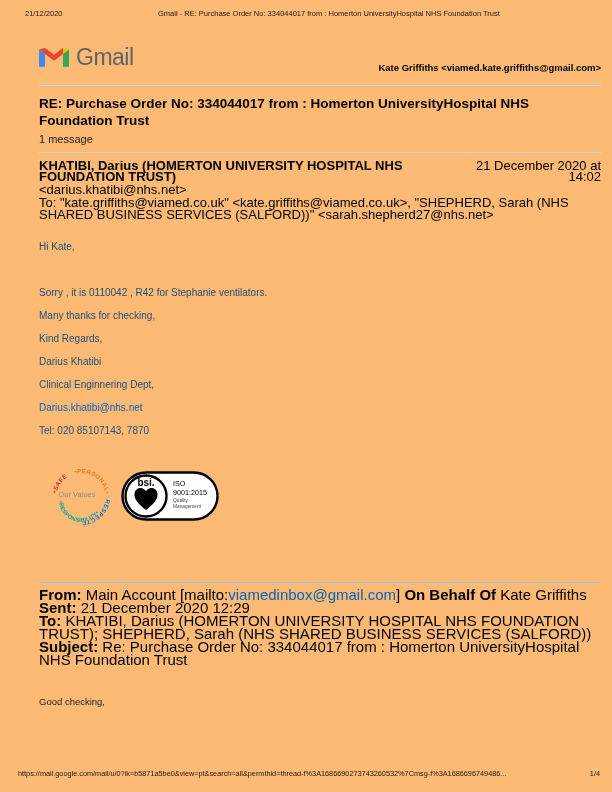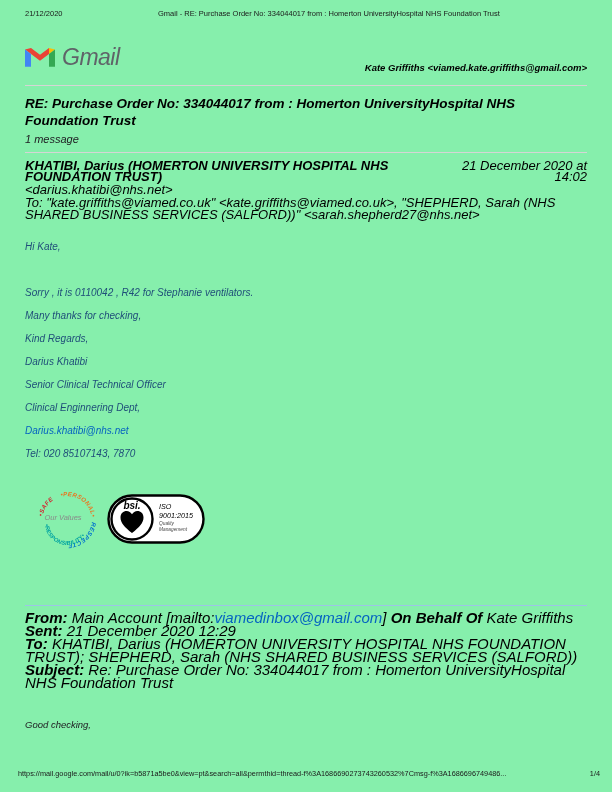--- a/index.html
+++ b/index.html
@@ -1,29 +1,29 @@
 <!DOCTYPE html>
 <html><head>
 <meta charset="utf-8">
 <style>
   * { margin:0; padding:0; box-sizing:border-box; }
   html,body { background:#ffffff; }
   .page {
     position:relative; width:612px; height:792px; margin:0 auto;
-    background:#86efac; font-family:"Liberation Sans", sans-serif; color:#000;
+    background:#fdba74; font-family:"Liberation Sans", sans-serif; color:#000;
     overflow:hidden;
   }
   
   .print-header { position:absolute; top:9px; left:0; right:0; font-size:7.5px; color:#1a1a1a; }
   .ph-date { position:absolute; left:25px; top:0; }
   .ph-title { position:absolute; left:158px; top:0; }
   .print-footer { position:absolute; top:769px; left:18px; right:12px; font-size:7.3px; color:#1a1a1a; display:flex; justify-content:space-between;gap:41px; }
   .pf-url { max-width:555px; white-space:nowrap; overflow:hidden; }
 
-  .content { position:absolute; left:25px; top:44px; width:562px;font-style:italic; }
+  .content { position:absolute; left:39px; top:44px; width:562px; }
 
   
   .brand-row { display:flex; justify-content:space-between; align-items:flex-start; height:32px; }
   .brand-left { display:flex; align-items:center; gap:7px; }
   .gmail-word { font-size:23px; color:#5f6368; letter-spacing:-0.5px; }
   .account { font-size:9.5px; font-weight:bold; margin-top:18px; }
 
   .hr { border:none; border-top:1px solid #d5d5d5; margin-top:9px; }
 
   .subject { margin-top:9px; font-size:13.5px; font-weight:bold; line-height:1.28; max-width:515px; color:#000; }
@@ -95,21 +95,20 @@
       <div class="to-line">To: "kate.griffiths@viamed.co.uk" &lt;kate.griffiths@viamed.co.uk&gt;, "SHEPHERD, Sarah (NHS SHARED BUSINESS SERVICES (SALFORD))" &lt;sarah.shepherd27@nhs.net&gt;</div>
     </div>
 
     <div class="body-block">
       <p class="gap">Hi Kate,</p>
       <p>Sorry , it is 0110042 , R42 for Stephanie ventilators.</p>
       <p>Many thanks for checking,</p>
       <p>Kind Regards,</p>
 
       <p>Darius Khatibi</p>
-      <p>Senior Clinical Technical Officer</p>
       <p>Clinical Enginnering Dept,</p>
       <p><a href="#" class="mail-link">Darius.khatibi@nhs.net</a></p>
       <p>Tel: 020 85107143, 7870</p>
     </div>
 
     <div class="badges-row">
       <span>
         <svg width="60" height="60" viewBox="0 0 60 60" aria-hidden="true">
           <defs>
             <path id="arcTop" d="M5 32 A25 25 0 0 1 55 32" fill="none"></path>

